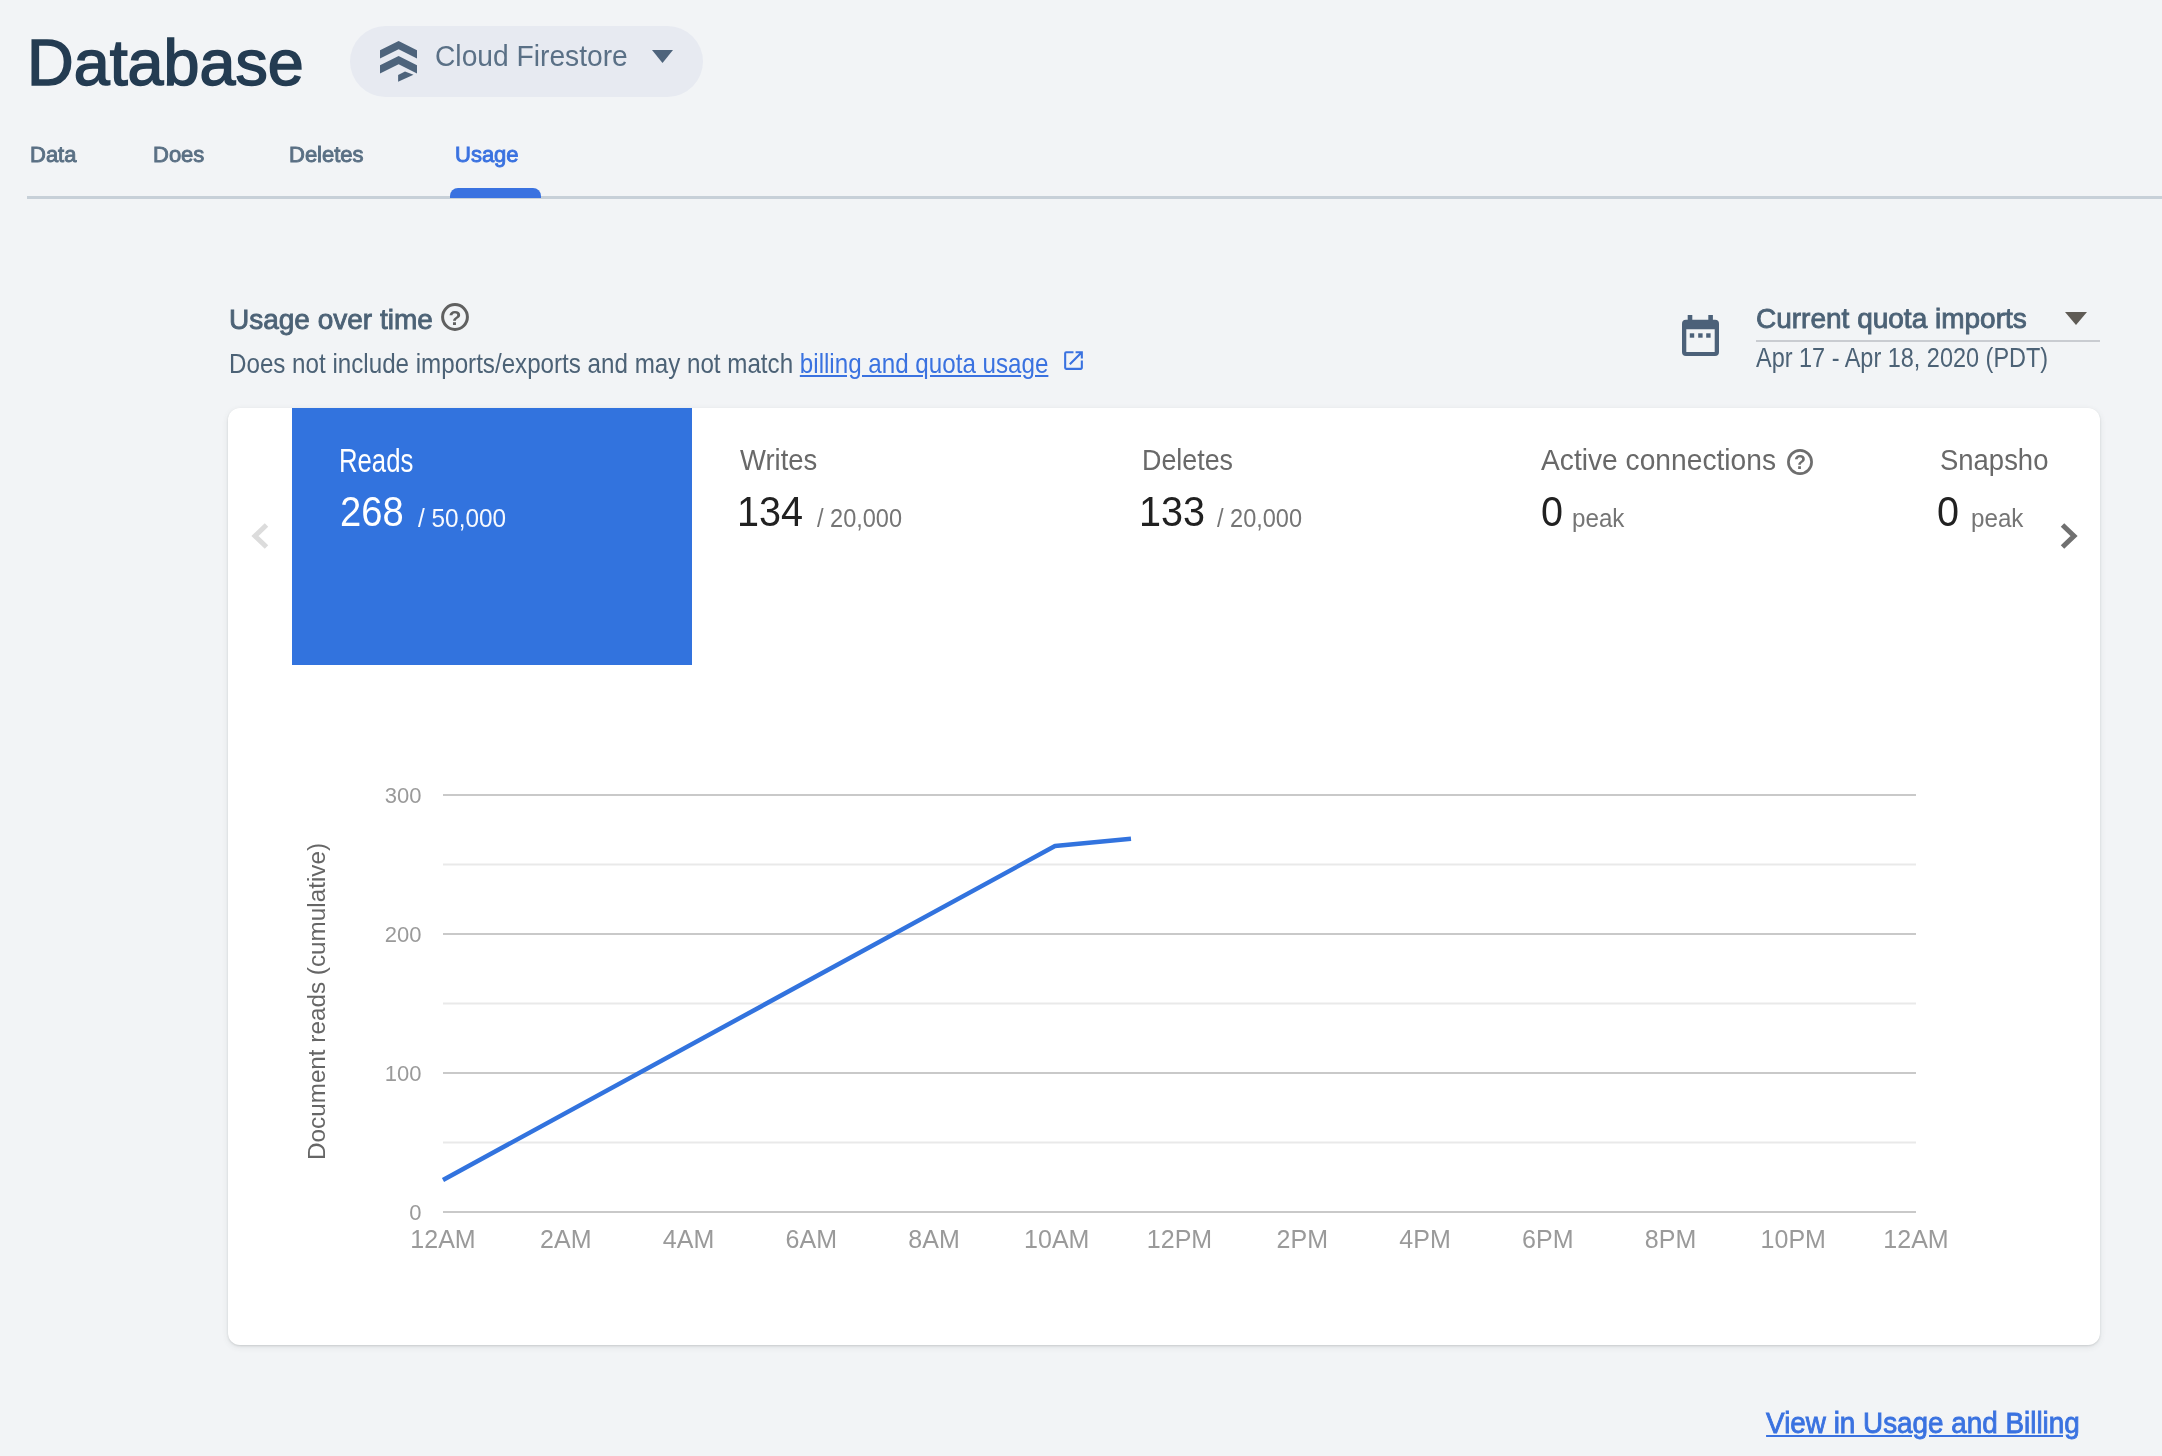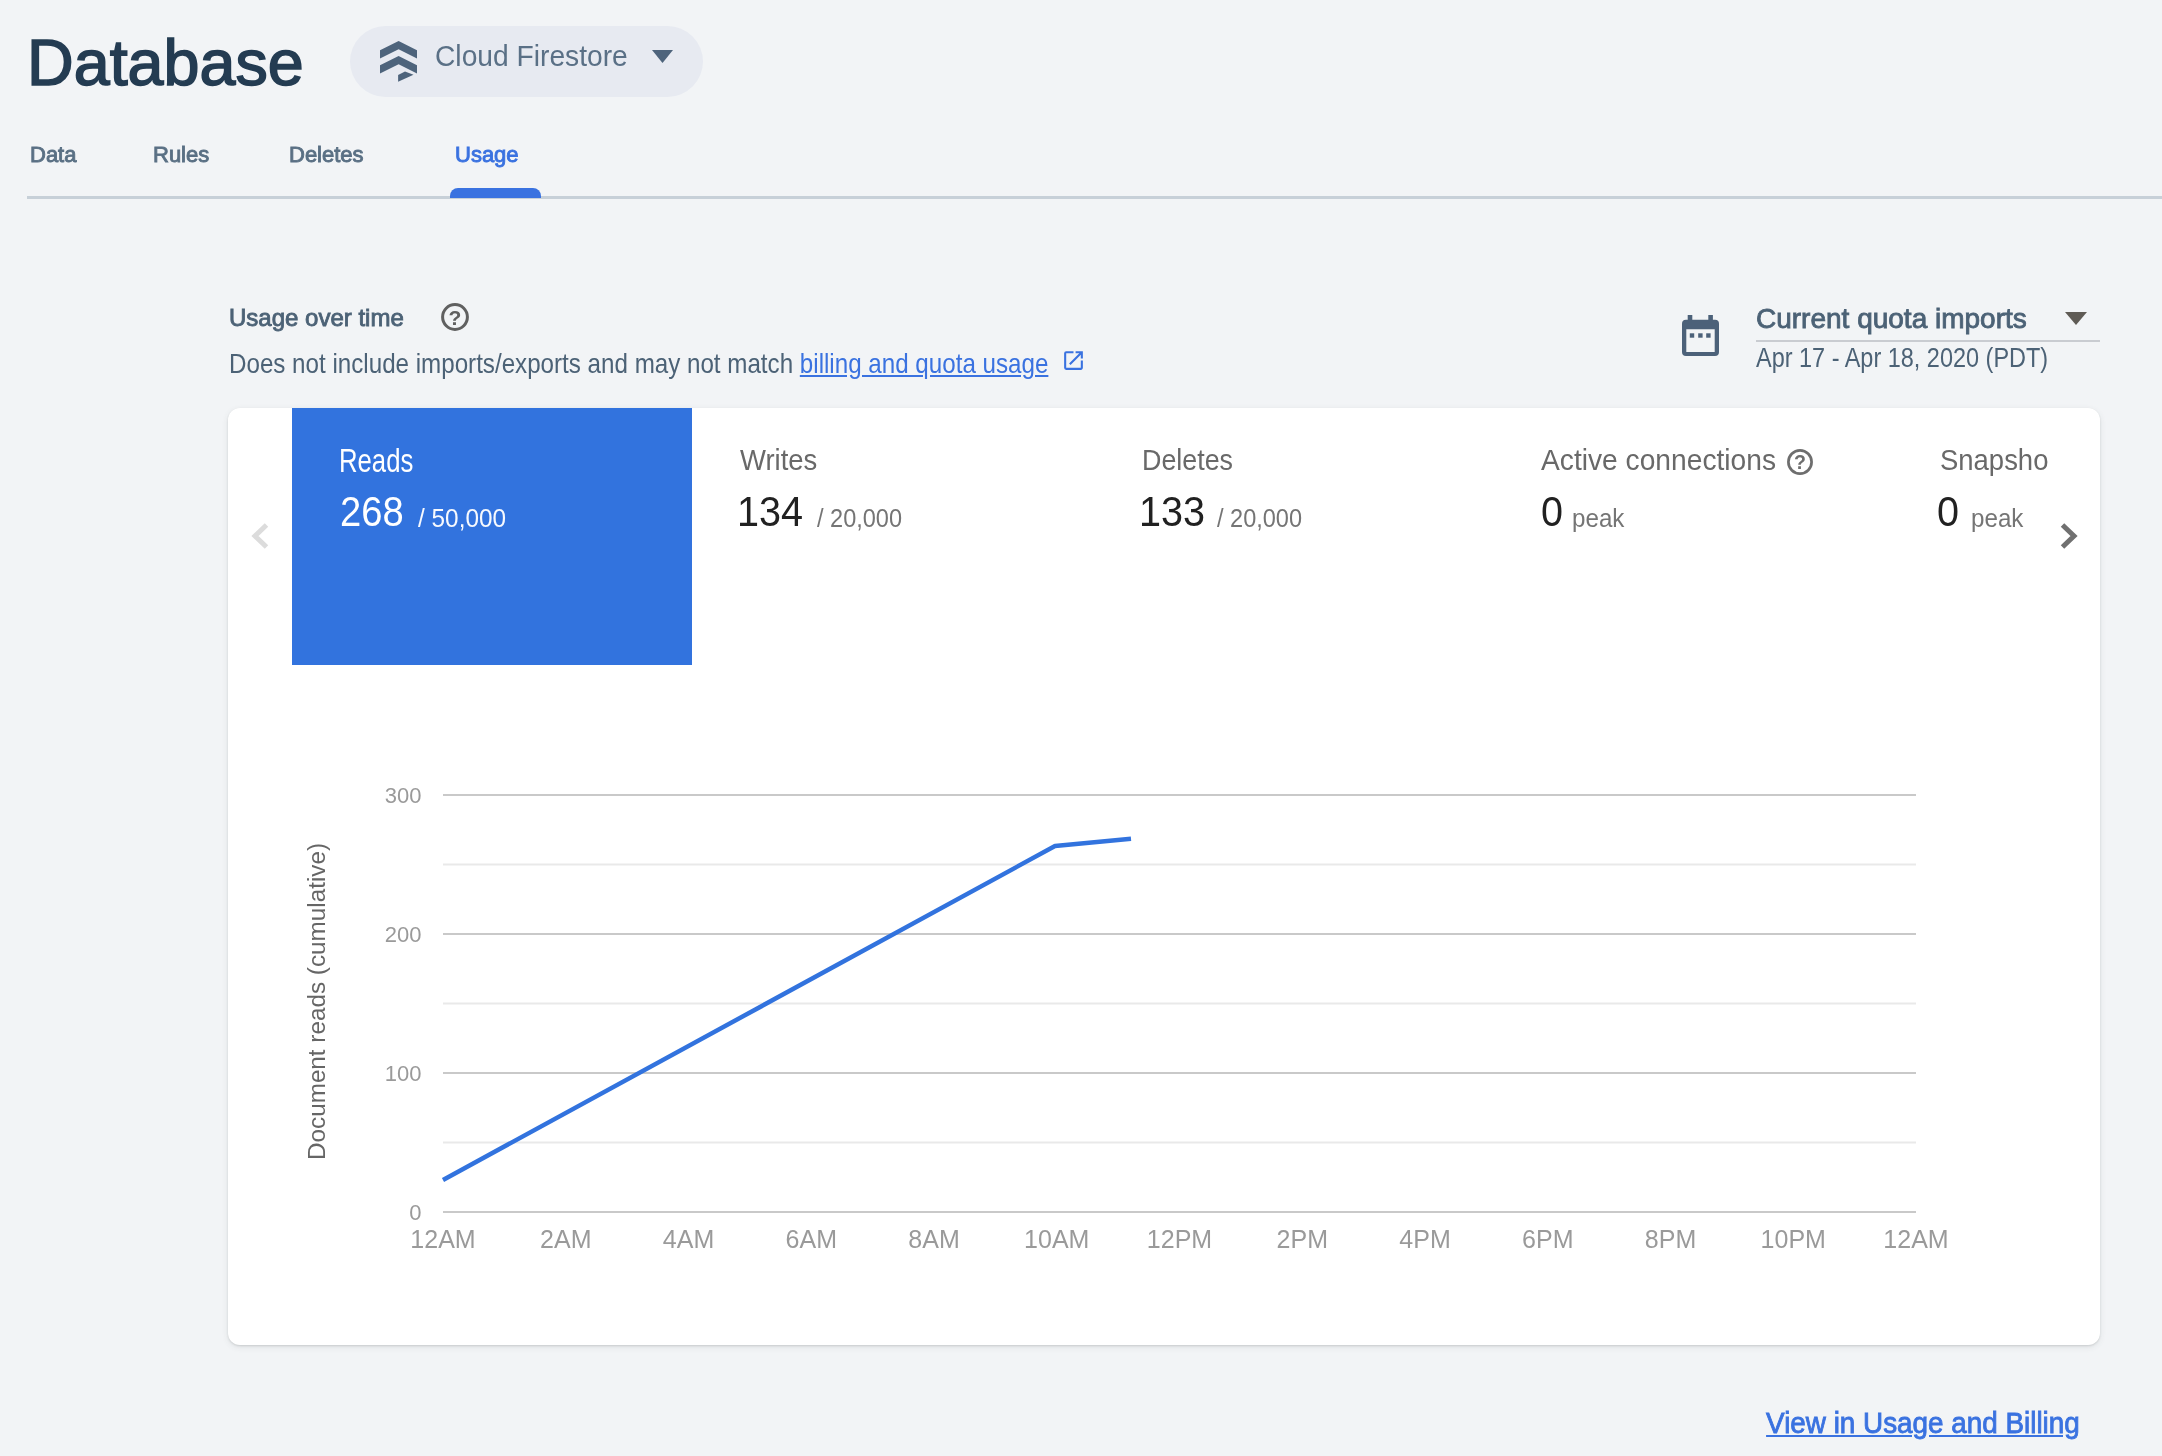--- a/index.html
+++ b/index.html
@@ -10,21 +10,21 @@
   .title { left:27px; top:26px; font-size:64px; font-weight:400; color:#243c52; -webkit-text-stroke:1.6px #243c52; transform:scaleX(1.01); transform-origin:0 0; }
 
   .pill { left:350px; top:26px; width:353px; height:71px; background:#e7eaf1; border-radius:36px; }
   .pill-text { left:435px; top:39px; font-size:30px; color:#5a7086; transform:scaleX(.94); transform-origin:0 0; }
 
   .tab { font-size:22px; font-weight:400; -webkit-text-stroke:.9px currentColor; color:#5a7084; top:142px; transform-origin:0 0; }
   .tab.active { color:#3a72e0; }
   .tabrule { left:27px; top:196px; width:2135px; height:3px; background:#c7d0d8; }
   .tabind { left:450px; top:188px; width:91px; height:10px; background:#3a72e0; border-radius:8px 8px 0 0; }
 
-  .h2 { left:229px; top:304px; font-size:24px; font-weight:400; -webkit-text-stroke:.85px currentColor; color:#4c6276; transform-origin:0 0; }
+  .h2 { left:229px; top:304px; font-size:28px; font-weight:400; -webkit-text-stroke:.85px currentColor; color:#4c6276; transform-origin:0 0; }
   .sub { left:229px; top:348px; font-size:28px; color:#4c6276; transform:scaleX(.863); transform-origin:0 0; white-space:pre; }
   .sub a { color:#3a72e0; }
 
   .cqp { left:1756px; top:303px; font-size:28px; font-weight:400; -webkit-text-stroke:.85px currentColor; color:#4c6276; transform-origin:0 0; }
   .cqp-rule { left:1756px; top:340px; width:344px; height:2px; background:#c9ccd1; }
   .cqp-date { left:1756px; top:342px; font-size:28px; color:#4c6276; transform:scaleX(.838); transform-origin:0 0; white-space:pre; }
 
   .card { left:228px; top:408px; width:1872px; height:937px; background:#fff; border-radius:12px;
           box-shadow:0 1px 2px rgba(60,64,67,.15), 0 2px 6px rgba(60,64,67,.1); }
 
@@ -48,21 +48,21 @@
       <polygon points="0,24.2 18.6,15 37,24.2 37,32.4 18.6,23.3 0,32.4"></polygon>
       <polygon points="18.1,34 25,30.4 33.5,33.7 18.1,40.8"></polygon>
     </g>
   </svg>
   <div class="abs pill-text">Cloud Firestore</div>
   <svg class="abs" style="left:652px; top:50px;" width="21" height="13" viewBox="0 0 21 13">
       <polygon points="0,0 21,0 10.5,13" fill="#4e647c"></polygon>
     </svg>
 
   <div class="abs tab" style="left:30px;">Data</div>
-  <div class="abs tab" style="left:153px;">Rules</div>
+  <div class="abs tab" style="left:153px;">Does</div>
   <div class="abs tab" style="left:289px;">Deletes</div>
   <div class="abs tab active" style="left:455px;">Usage</div>
   <div class="abs tabrule"></div>
   <div class="abs tabind"></div>
 
   <div class="abs h2">Usage over time</div>
   <svg class="abs" style="left:441px; top:303px;" width="28" height="28" viewBox="0 0 28 28">
     <circle cx="14" cy="14" r="12.4" fill="none" stroke="#606060" stroke-width="3"></circle>
     <text x="14" y="21.5" font-size="21" font-weight="700" fill="#606060" text-anchor="middle" font-family="Liberation Sans">?</text>
   </svg>

